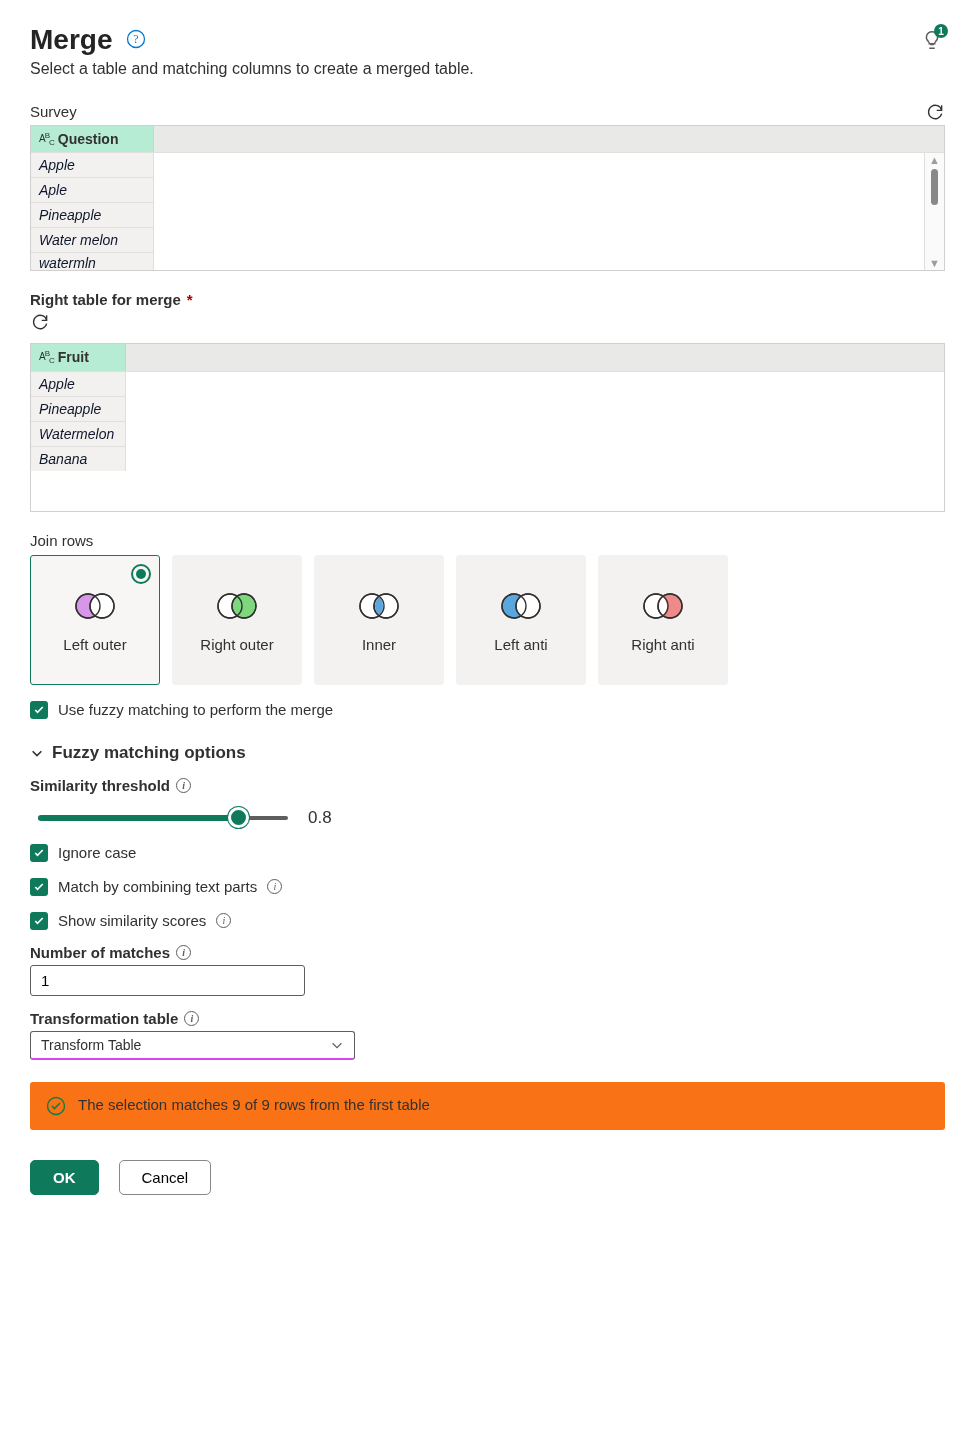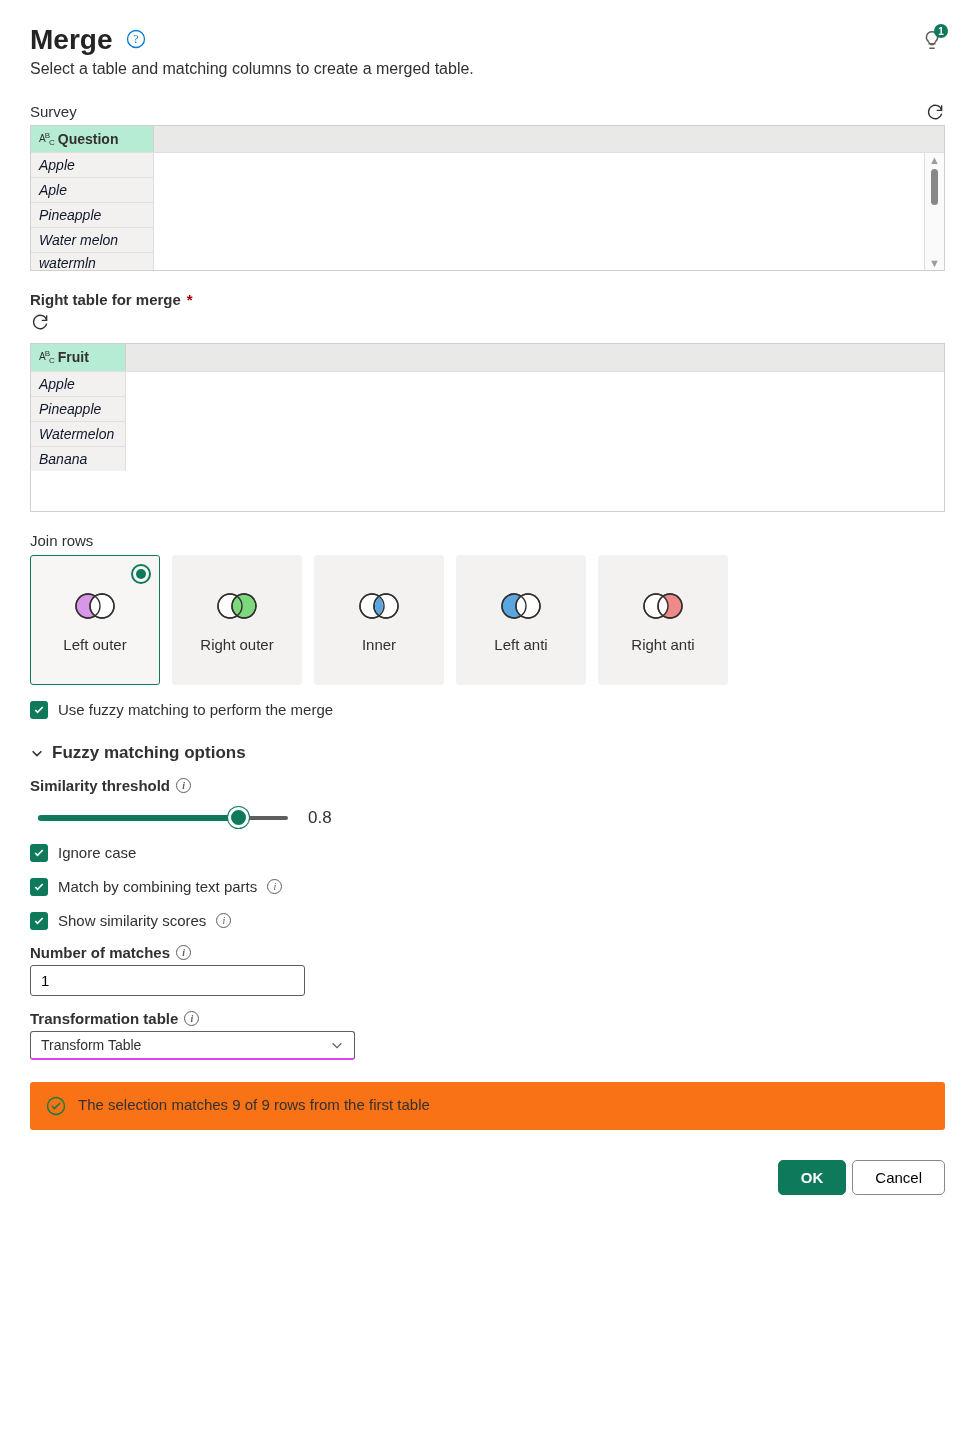--- a/index.html
+++ b/index.html
@@ -96,21 +96,21 @@
     width: 275px; border: 1px solid #605e5c; border-radius: 3px;
     padding: 6px 10px; font-size: 15px; background: #fff;
   }
 
   .status-bar {
     margin-top: 22px; background: #f97316; border-radius: 3px;
     padding: 14px 16px; display: flex; gap: 12px;
     font-size: 15px; color: #323130;
   }
 
-  .footer { display: flex; justify-content: flex-end; gap: 6px; margin-top: 30px; }
+  .footer { display: flex; gap: 20px; margin-top: 30px; }
   .btn {
     padding: 8px 22px; border-radius: 5px; font-size: 15px; cursor: pointer;
     border: 1px solid #8a8886; background: #fff;
   }
   .btn.primary { background: #0f7a5b; color: #fff; border-color: #0f7a5b; font-weight: 600; }
 
   .info-icon {
     width: 15px; height: 15px; border: 1px solid #605e5c; border-radius: 50%;
     display: inline-flex; align-items: center; justify-content: center;
     font-size: 10px; font-style: italic; font-family: serif; color: #605e5c;

